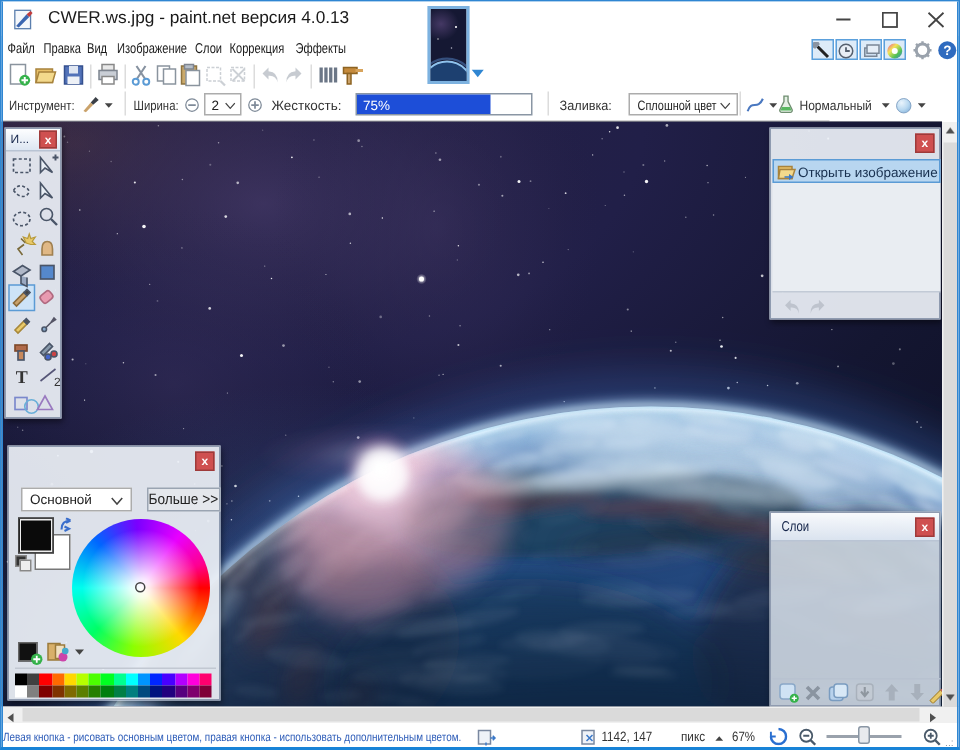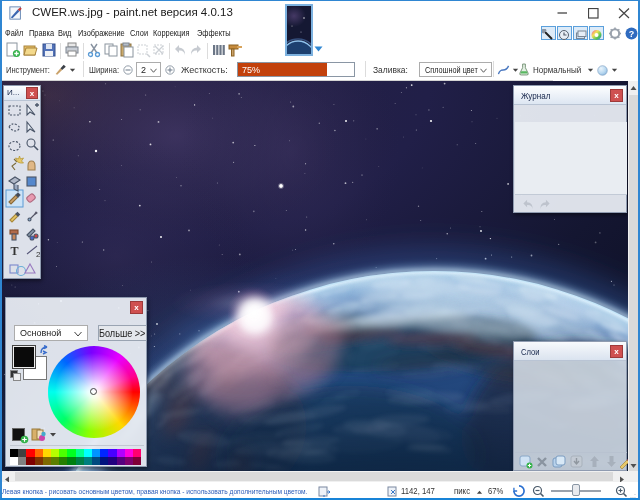--- a/index.html
+++ b/index.html
@@ -200,21 +200,21 @@
 <div class="abs combo" style="left:135px;top:3px;width:25px;height:15px;padding:2px 0 0 4px;">2<svg class="abs" style="right:3px;top:5px" width="7" height="5" viewBox="0 0 8 5">
         <path d="M0.5 0.5 L4 4.5 L7.5 0.5" fill="none" stroke="#444"></path>
       </svg></div>
 <svg class="abs" style="left:164px;top:6px" width="10" height="10" viewBox="0 0 12 12">
       <circle cx="6" cy="6" r="5" fill="none" stroke="#7e8a98"></circle>
       <line x1="3" y1="6" x2="9" y2="6" stroke="#7e8a98" stroke-width="1.4"></line>
       <line x1="6" y1="3" x2="6" y2="9" stroke="#7e8a98" stroke-width="1.4"></line>
     </svg>
 <span class="abs optlbl" style="left:180px;">Жесткость:</span>
 <div class="abs" style="left:236px;top:3px;width:118px;height:15px;border:1px solid #8a96a4;background:#fff;">
-<div class="abs" style="left:0;top:0;width:89px;height:13px;background:#c2410c;color:#fff;font-size:9px;padding:2px 0 0 4px;">75%</div>
+<div class="abs" style="left:0;top:0;width:89px;height:13px;background:#1d4ed8;color:#fff;font-size:9px;padding:2px 0 0 4px;">75%</div>
 </div>
 <div class="abs sep" style="left:364px"></div>
 <span class="abs optlbl t" style="left:372px;transform:scaleX(0.94);">Заливка:</span>
 <div class="abs combo" style="left:418px;top:3px;width:73px;height:15px;">
       <span class="t" style="position:absolute;left:5px;top:2px;transform:scaleX(0.81);">Сплошной цвет</span>
       <svg class="abs" style="right:4px;top:5px" width="7" height="5" viewBox="0 0 8 5">
         <path d="M0.5 0.5 L4 4.5 L7.5 0.5" fill="none" stroke="#444"></path>
       </svg>
     </div>
 <div class="abs sep" style="left:492px"></div>
@@ -812,22 +812,29 @@
           <text x="31" y="155" font-size="8" fill="#333" stroke="none">2</text>
 <rect x="5" y="163" width="8" height="8" fill="none" stroke="#7a88cc"></rect>
           <circle cx="16" cy="169" r="4.5" fill="none" stroke="#6ab0d8"></circle>
           <path d="M25 162 l5 9 l-10 0 z" fill="none" stroke="#9a7ac0"></path>
 </g>
 </svg>
 </div>
 </div>
 
 <div class="panel" style="left:512px;top:84px;width:114px;height:128px;">
-<div class="ptitle"><span class="t" style="transform:scaleX(0.85)">Журнал</span></div>
 <div class="pclose" style="right:3px;top:3px;">x</div>
+<div class="abs" style="left:1px;top:20px;width:112px;height:16px;background:#b8d6f0;border:1px solid #5b9bd5;">
+<svg class="abs" style="left:2px;top:1px" width="13" height="13" viewBox="0 0 13 13">
+        <rect x="1" y="3" width="9" height="8" fill="#e8c169" stroke="#a8833c"></rect>
+        <path d="M2 5 L12 5 L10 11 L1 11 Z" fill="#f3d98c" stroke="#a8833c"></path>
+        <path d="M8 8 l3 2 l-3 2 v-1.5 h-3 v-1 h3 z" fill="#3a78c8" stroke="none"></path>
+      </svg>
+<span class="abs t" style="left:16px;top:2.5px;font-size:9px;color:#18304f;">Открыть изображение</span>
+</div>
 <div class="abs" style="left:1px;top:36px;width:112px;height:72px;background:#e9edf2;"></div>
 <div class="abs" style="left:1px;top:108px;width:112px;height:19px;border-top:1px solid #c2cad6;">
 <svg class="abs" style="left:5px;top:3px" width="16" height="13" viewBox="0 0 16 14" opacity="0.45">
         <path d="M7 2 L3 6 L7 10 L7 7.5 Q12 7 13 12 Q13.5 5 7 4.5 Z" fill="#9aa2ac"></path>
       </svg>
 <svg class="abs" style="left:22px;top:3px" width="16" height="13" viewBox="0 0 16 14" opacity="0.45">
         <path d="M9 2 L13 6 L9 10 L9 7.5 Q4 7 3 12 Q2.5 5 9 4.5 Z" fill="#9aa2ac"></path>
       </svg>
 </div>
 </div>

